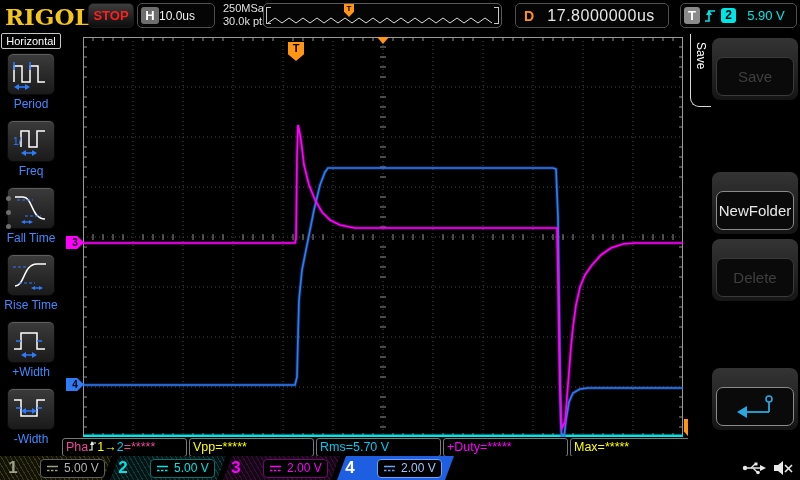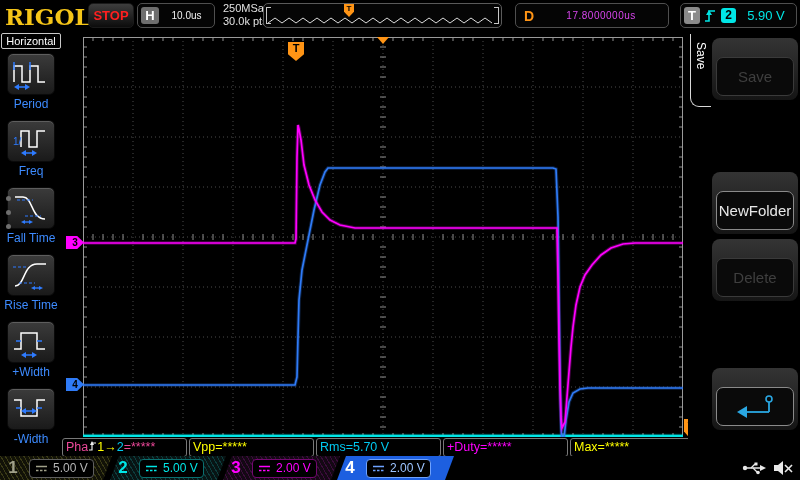--- a/index.html
+++ b/index.html
@@ -13,32 +13,32 @@
   .logo{position:absolute;left:5px;top:3px;font-family:"DejaVu Serif","Liberation Serif",serif;
         font-weight:bold;font-size:23px;color:#f5c518;letter-spacing:0px;}
   .stop-btn{position:absolute;left:88px;top:3px;width:44px;height:23px;border-radius:5px;
         background:linear-gradient(#3d3d3d,#0c0c0c);border:1px solid #1a1a1a;
         color:#ff1f1f;font-weight:bold;font-size:13px;text-align:center;line-height:23px;}
   .tb-box{position:absolute;top:3px;height:23px;border:1px solid #4f4f4f;border-radius:5px;
         background:#050505;display:flex;align-items:center;}
   .h-box{left:137px;width:76px;}
   .h-tab{background:#6e6e6e;color:#fff;font-weight:bold;font-size:13px;width:18px;height:17px;
         line-height:17px;text-align:center;border-radius:3px;margin-left:3px;}
-  .h-val{flex:1;text-align:center;font-size:10px;color:#f2f2f2;}
+  .h-val{flex:1;font-size:12px;color:#f2f2f2;}
   .rates{position:absolute;left:223px;top:2px;font-size:11px;line-height:13px;color:#e0e0e0;}
   .preview{left:263px;width:237px;border-color:#5a5a5a;}
   .pv-bracket{position:absolute;top:3px;width:4px;height:15px;border:1px solid #c8c8c8;}
   .pv-left{left:2px;border-right:none;}
   .pv-right{right:2px;border-left:none;}
   .pv-flag{position:absolute;left:80px;top:0px;width:10px;height:13px;background:#ff9415;
         clip-path:polygon(0 0,100% 0,100% 60%,50% 100%,0 60%);
         color:#000;font-size:8px;font-weight:bold;text-align:center;line-height:9px;}
   .d-box{left:515px;width:152px;}
   .d-lab{color:#ff9415;font-weight:bold;font-size:14px;margin-left:8px;}
-  .d-val{flex:1;text-align:center;font-size:10px;color:#d946ef;letter-spacing:0.5px;}
+  .d-val{flex:1;text-align:center;font-size:16px;color:#e5e5e5;letter-spacing:0.5px;}
   .t-box{left:680px;width:115px;}
   .t-tab{background:#8a8a8a;color:#fff;font-weight:bold;font-size:13px;width:16px;height:17px;
         line-height:17px;text-align:center;border-radius:3px;margin-left:3px;}
   .t-src{background:#00e6e6;color:#000;font-weight:bold;font-size:12px;width:15px;height:15px;
         line-height:15px;text-align:center;border-radius:3px;margin-left:4px;}
   .t-val{flex:1;text-align:center;font-size:13px;color:#00e6e6;}
 
   
   .left-menu{position:absolute;left:0;top:31px;width:62px;height:425px;}
   .lm-title{margin:2px 1px 4px 1px;border:1px solid #c8c8c8;border-radius:2px;
@@ -74,21 +74,21 @@
         border-radius:3px;background:#000;font-size:12.5px;line-height:16px;
         padding-left:3px;white-space:nowrap;overflow:hidden;}
   .c-white{color:#ec4899;} .c-yellow{color:#ffff00;} .c-cyan{color:#00c8f0;} .c-mag{color:#ff00ff;}
   .edge-ico{vertical-align:-1px;}
 
   
   .chbar{position:absolute;left:0;top:456px;width:800px;height:24px;background:#000;}
   .chblock{position:absolute;top:0;height:24px;display:flex;align-items:center;}
   .ch-digit{font-size:17px;font-weight:bold;width:26px;text-align:center;}
   .ch-box{height:17px;border-radius:4px;background:#000;display:flex;align-items:center;
-        padding:0 5px;margin-left:3px;}
+        padding:0 5px;margin-left:14px;}
   .coup{margin-right:5px;}
   .ch-scale{font-size:12px;}
   .slant{clip-path:polygon(9px 0,100% 0,calc(100% - 9px) 100%,0 100%);}
   .slant-first{clip-path:polygon(0 0,100% 0,calc(100% - 9px) 100%,0 100%);}
   .hatch1{background:repeating-linear-gradient(60deg,#3a3a16 0 1px,#121208 1px 4px);}
   .hatch2{background:repeating-linear-gradient(60deg,#0c3d3d 0 1px,#081414 1px 4px);}
   .hatch3{background:repeating-linear-gradient(60deg,#3a0c3a 0 1px,#140814 1px 4px);}
   .ch4bg{background:#1d5fe0;}
   .ch1 .ch-digit{color:#a0a089;} .ch1 .ch-box{border:1px solid #5f5f5f;} .ch1 .ch-scale{color:#b4b4b4;}
   .ch2 .ch-digit{color:#00e6e6;} .ch2 .ch-box{border:1px solid #0a6f6f;} .ch2 .ch-scale{color:#00e6e6;}

